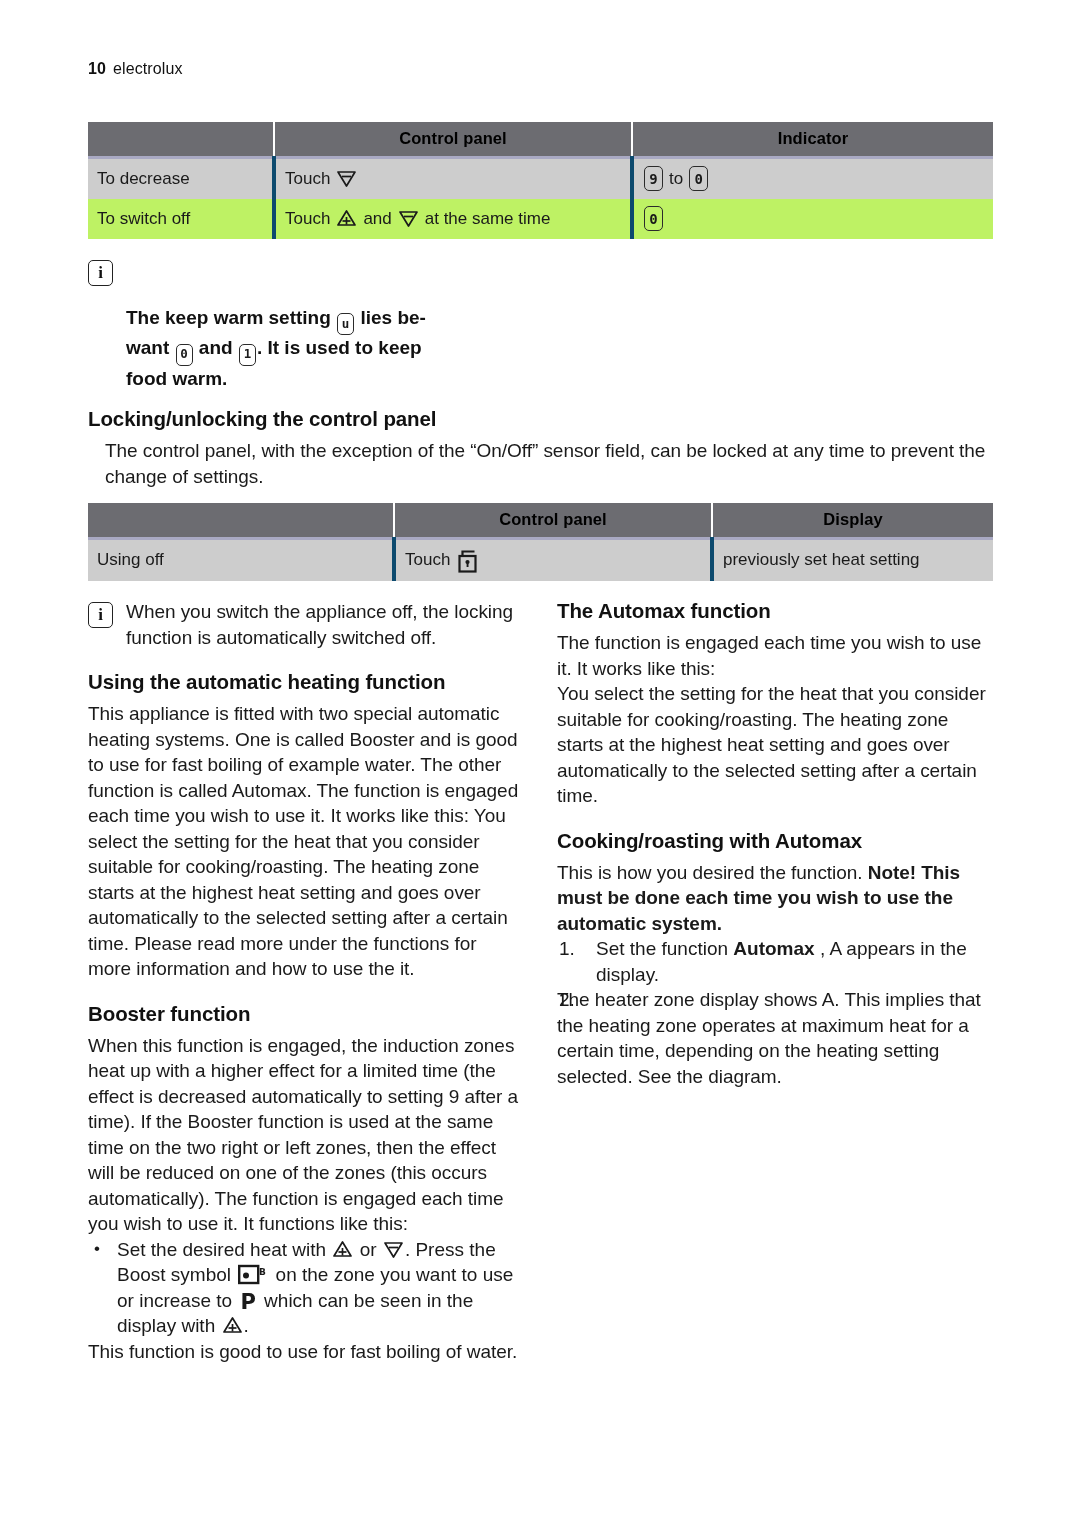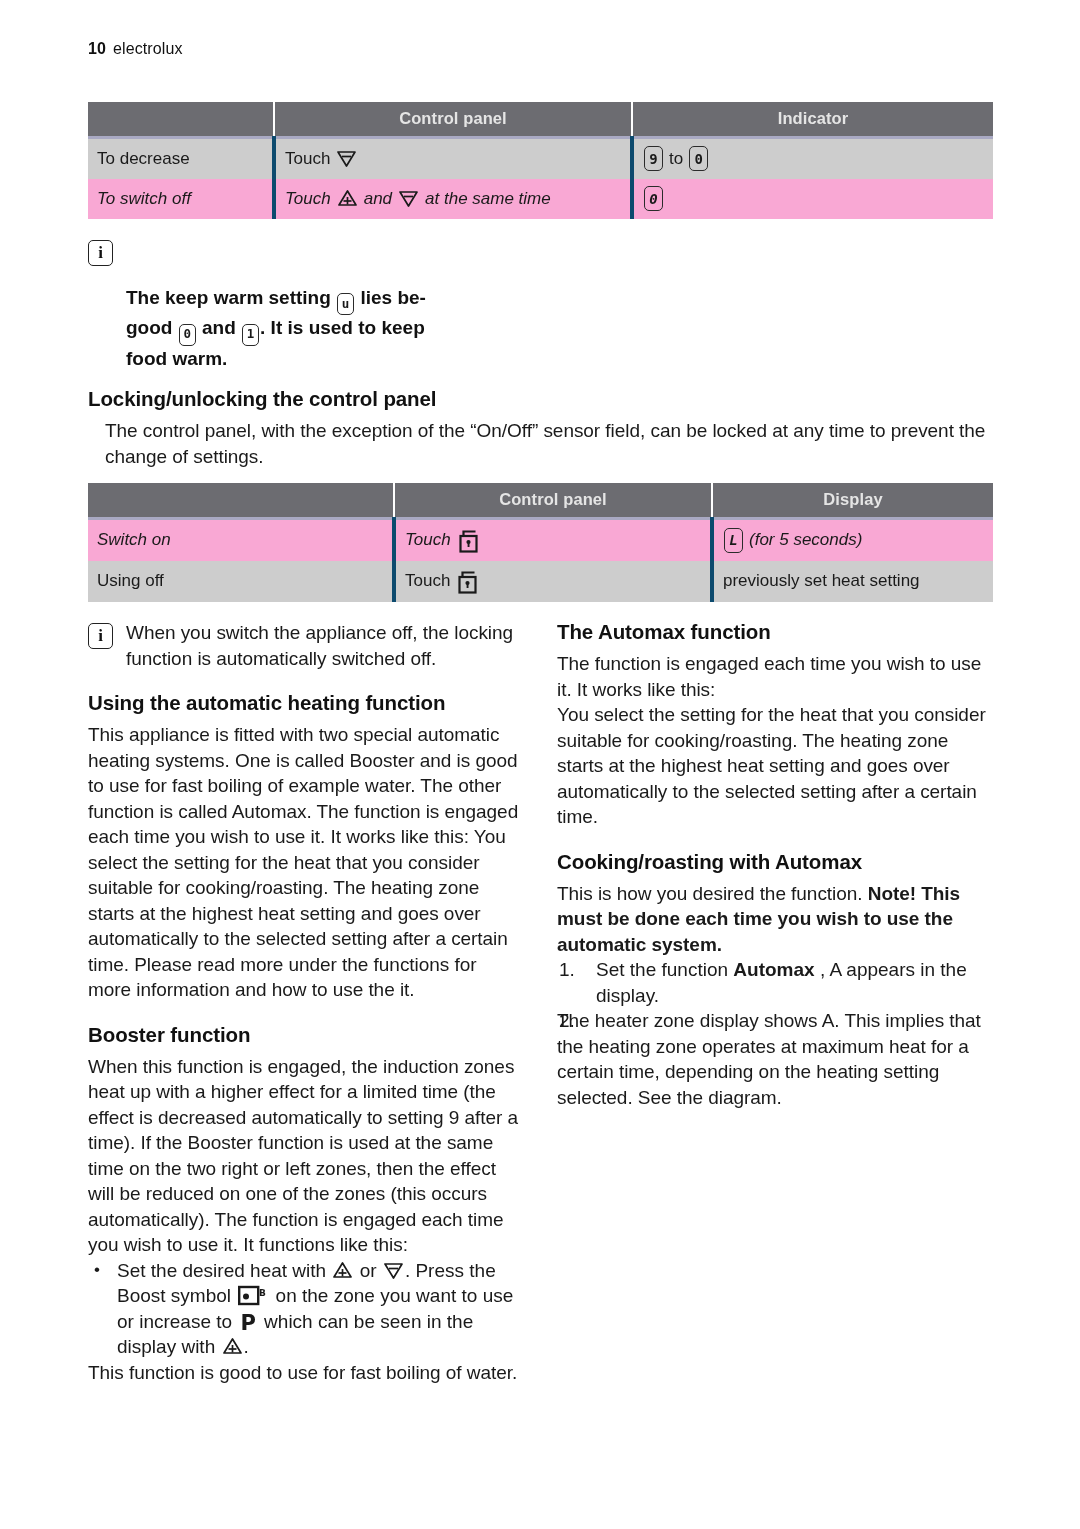--- a/index.html
+++ b/index.html
@@ -6,62 +6,62 @@
   html, body { margin: 0; padding: 0; }
   body {
     width: 1080px;
     height: 1529px;
     background: #ffffff;
     font-family: "Liberation Sans", sans-serif;
     color: #1a1a1a;
     position: relative;
     overflow: hidden;
   }
-  .page { padding: 40px 85px 0 88px; }
+  .page { padding: 60px 85px 0 88px; }
 
   
   .pagehead {
     font-size: 16px;
     letter-spacing: 0.1px;
     margin: 0 0 44px 0;
     color: #111;
   }
   .pagehead .num { font-weight: bold; margin-right: 7px; }
 
   
   table.spec {
     width: 905px;
     border-collapse: collapse;
     table-layout: fixed;
     margin-bottom: 18px;
     font-size: 17px;
   }
   table.spec th {
     background: #6c6c71;
-    color: #e5e5e5;
+    color: #000000;
     font-size: 16.5px;
     font-weight: bold;
     text-align: center;
     padding: 7px 6px 8px 6px;
     border-bottom: 3px solid #a9a9c3;
     border-right: 2px solid #ffffff;
     letter-spacing: .1px;
   }
   table.spec th:last-child { border-right: none; }
   table.spec th.blank { background: #6c6c71; }
   table.spec td {
     padding: 7px 9px 8px 9px;
     border-right: 4px solid #0c4a6e;
     vertical-align: middle;
     font-size: 17px;
     height: 38px;
   }
   table.spec td:last-child { border-right: none; }
   tr.shade-dark td { background: #cdcdcd; }
-  tr.shade-light td { background: #f9a8d4; font-style: italic; }
+  tr.shade-light td { background: #bef264; }
 
   .cellflex { display: flex; align-items: center; gap: 5px; white-space: nowrap; }
 
   
   .seg {
     display: inline-flex;
     align-items: center;
     justify-content: center;
     width: 19px;
     height: 25px;
@@ -264,21 +264,21 @@
       </tr>
     </tbody>
   </table>
 
   <div class="note" style="margin-top:6px;">
     <div class="ibox">i</div>
     <div class="note-body notebold">
       <span>The keep warm setting</span>
       <span class="seg small">u</span>
       <span>lies be-</span><br>
-      <span>good</span>
+      <span>want</span>
       <span class="seg small">0</span>
       <span>and</span>
       <span class="seg small">1</span><span>. It is used to keep</span><br>
       <span>food warm.</span>
     </div>
   </div>
 
   <h3 class="sec" style="margin-top:16px;">Locking/unlocking the control panel</h3>
   <p class="body" style="width:905px;margin-left:17px;">The control panel, with the exception of the “On/Off” sensor field, can be locked at any time to prevent the change of settings.</p>
 
@@ -289,42 +289,20 @@
         <col style="width:281px">
       </colgroup>
     <thead>
       <tr>
         <th class="blank"></th>
         <th>Control panel</th>
         <th>Display</th>
       </tr>
     </thead>
     <tbody>
-      <tr class="shade-light">
-        <td>Switch on</td>
-        <td>
-          <span class="cellflex">
-            <span>Touch</span>
-            <span class="lock">
-              <svg width="21" height="26" viewBox="0 0 21 26">
-                <rect x="2.5" y="9" width="16" height="15.5" fill="none" stroke="#1a1a1a" stroke-width="2.2"></rect>
-                <path d="M5.5 9 V4.5 H17.5" fill="none" stroke="#1a1a1a" stroke-width="2.2"></path>
-                <circle cx="10.5" cy="15" r="2.1" fill="#1a1a1a"></circle>
-                <rect x="9.6" y="15" width="1.9" height="5" fill="#1a1a1a"></rect>
-              </svg>
-            </span>
-          </span>
-        </td>
-        <td>
-          <span class="cellflex">
-            <span class="seg">L</span>
-            <span>(for 5 seconds)</span>
-          </span>
-        </td>
-      </tr>
       <tr class="shade-dark">
         <td>Using off</td>
         <td>
           <span class="cellflex">
             <span>Touch</span>
             <span class="lock">
               <svg width="21" height="26" viewBox="0 0 21 26">
                 <rect x="2.5" y="9" width="16" height="15.5" fill="none" stroke="#1a1a1a" stroke-width="2.2"></rect>
                 <path d="M5.5 9 V4.5 H17.5" fill="none" stroke="#1a1a1a" stroke-width="2.2"></path>
                 <circle cx="10.5" cy="15" r="2.1" fill="#1a1a1a"></circle>

